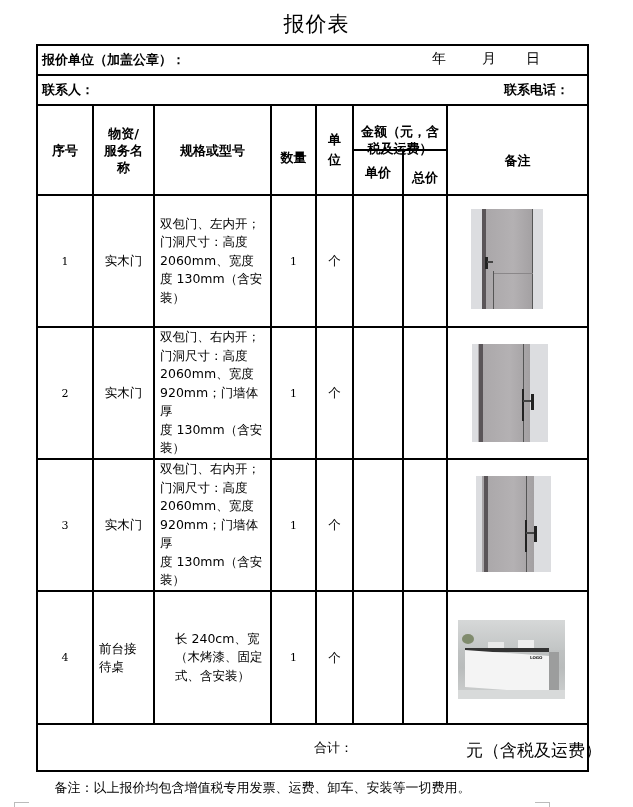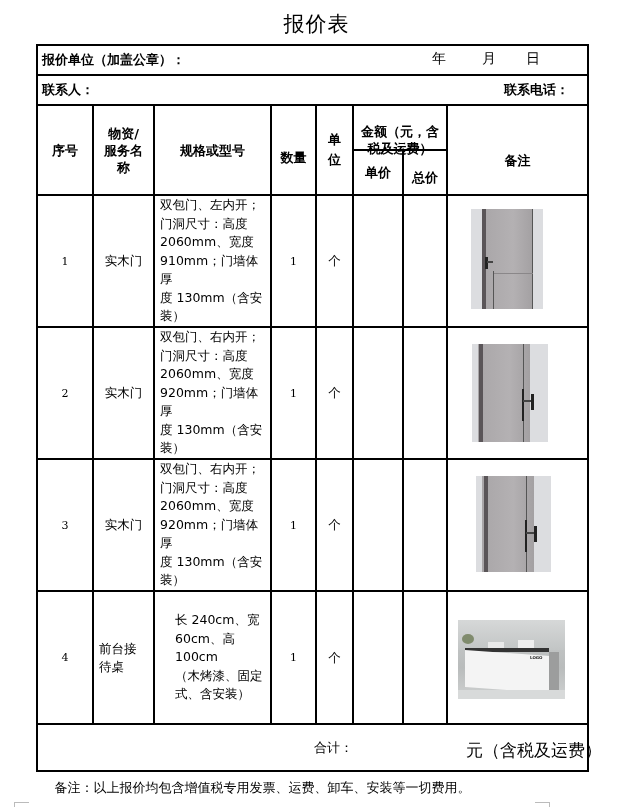--- a/index.html
+++ b/index.html
@@ -101,21 +101,20 @@
 </div>
 
 <div>
   <div class="cell num" style="left:38px;top:196px;width:54px;height:130px;">1</div>
   <div class="cell body13" style="left:94px;top:196px;width:59px;height:130px;">实木门</div>
   <div class="spec" style="left:155px;top:196px;width:115px;height:130px;">
     <div>
       <div>双包门、左内开；</div>
       <div>门洞尺寸：高度</div>
       <div>2060mm、宽度</div>
-      <div>910mm；门墙体厚</div>
       <div>度 130mm（含安</div>
       <div>装）</div>
     </div>
   </div>
   <div class="cell num" style="left:272px;top:196px;width:43px;height:130px;">1</div>
   <div class="cell body13" style="left:317px;top:196px;width:35px;height:130px;">个</div>
   <div class="cell" style="left:354px;top:196px;width:48px;height:130px;"></div>
   <div class="cell" style="left:404px;top:196px;width:42px;height:130px;"></div>
   <div class="door" style="left:471px;top:209px;width:72px;height:100px;">
     <div class="panel" style="left:12px;width:50px;"></div>
@@ -185,21 +184,20 @@
 
 <div>
   <div class="cell num" style="left:38px;top:592px;width:54px;height:131px;">4</div>
   <div class="cell body13" style="left:94px;top:592px;width:59px;height:131px;flex-direction:column;align-items:flex-start;padding-left:5px;">
     <span>前台接</span>
     <span>待桌</span>
   </div>
   <div class="spec" style="left:155px;top:592px;width:115px;height:131px;padding-left:20px;">
     <div>
       <div>长 240cm、宽</div>
-      <div>60cm、高 100cm</div>
       <div>（木烤漆、固定</div>
       <div>式、含安装）</div>
     </div>
   </div>
   <div class="cell num" style="left:272px;top:592px;width:43px;height:131px;">1</div>
   <div class="cell body13" style="left:317px;top:592px;width:35px;height:131px;">个</div>
   <div class="cell" style="left:354px;top:592px;width:48px;height:131px;"></div>
   <div class="cell" style="left:404px;top:592px;width:42px;height:131px;"></div>
   <div class="desk" style="left:458px;top:620px;width:107px;height:79px;">
     <div style="position:absolute;left:0;top:0;width:107px;height:30px;background:linear-gradient(180deg,#d6d8d8,#c2c5c5);"></div>

